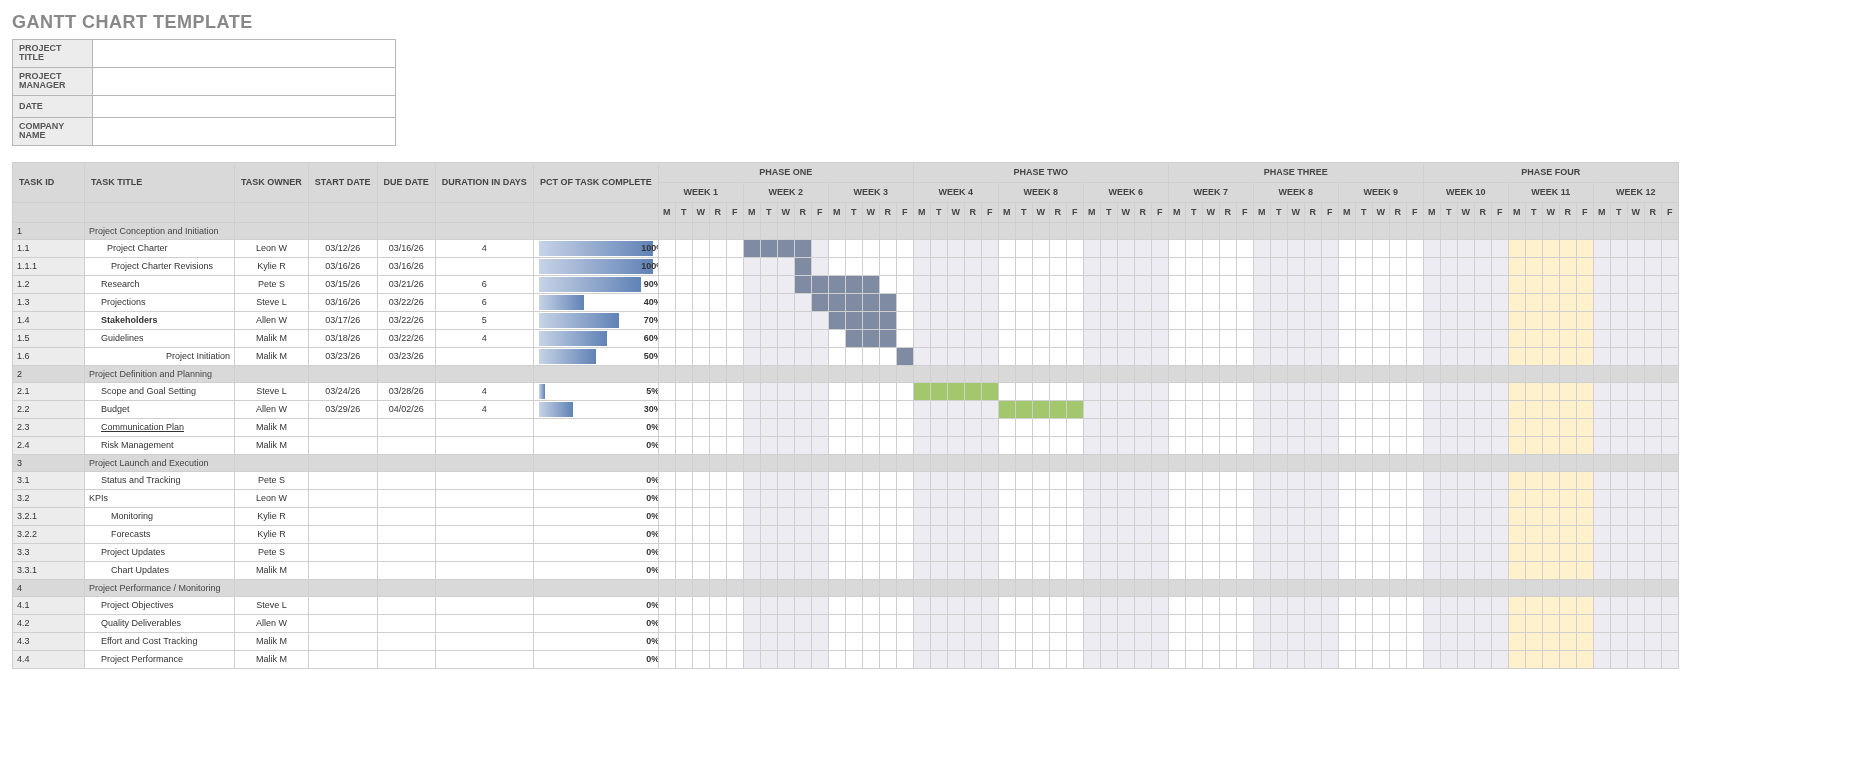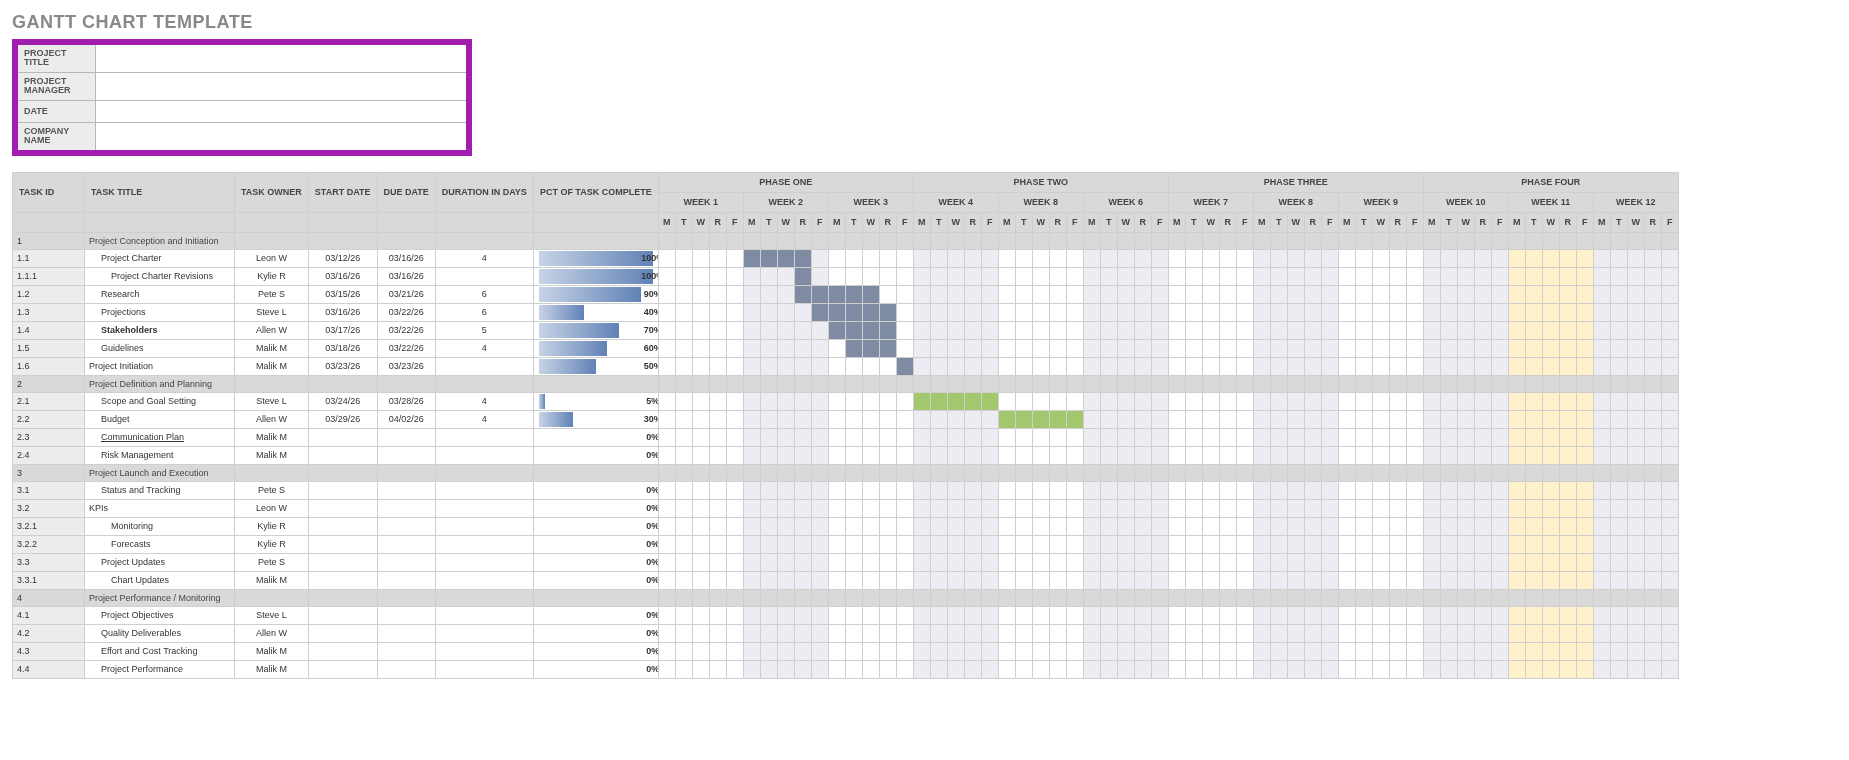--- a/index.html
+++ b/index.html
@@ -13,22 +13,22 @@
   }
   h1 {
     margin: 0 0 6px 0;
     font-size: 18px;
     font-weight: 700;
     color: #888;
     letter-spacing: 0.5px;
   }
   
   .info-box {
-    border: 6px solid #a21caf;
-    width: 460px;
+    border: 1px solid #a21caf;
+    width: 384px;
     border-collapse: collapse;
     margin-bottom: 16px;
   }
   .info-box td {
     border: 1px solid #b7b7b7;
     padding: 4px 6px;
     height: 22px;
   }
   .info-box td.label {
     background: #ececec;
@@ -389,21 +389,21 @@
         <td class="cell sec"></td>
         <td class="cell sec"></td>
         <td class="cell sec"></td>
         <td class="cell sec"></td>
         <td class="cell sec"></td>
         <td class="cell sec"></td>
         <td class="cell sec"></td>
       </tr>
       <tr>
         <td class="id">1.1</td>
-        <td class="title" style="padding-left: 16px;">Project Charter</td>
+        <td class="title" style="padding-left: 22px;">Project Charter</td>
         <td class="center">Leon W</td>
         <td class="center">03/12/26</td>
         <td class="center">03/16/26</td>
         <td class="center">4</td>
         <td class="center">
           <span class="pct-wrap">
             <span class="pct-bar" style="width: 100%;"></span>
             <span class="pct-txt">100%</span>
           </span>
         </td>
@@ -833,21 +833,21 @@
         <td class="cell hi"></td>
         <td class="cell hi"></td>
         <td class="cell alt"></td>
         <td class="cell alt"></td>
         <td class="cell alt"></td>
         <td class="cell alt"></td>
         <td class="cell alt"></td>
       </tr>
       <tr>
         <td class="id">1.6</td>
-        <td class="title" style="">Project Initiation</td>
+        <td class="title" style=" text-align: right;">Project Initiation</td>
         <td class="center">Malik M</td>
         <td class="center">03/23/26</td>
         <td class="center">03/23/26</td>
         <td class="center"></td>
         <td class="center">
           <span class="pct-wrap">
             <span class="pct-bar" style="width: 50%;"></span>
             <span class="pct-txt">50%</span>
           </span>
         </td>

